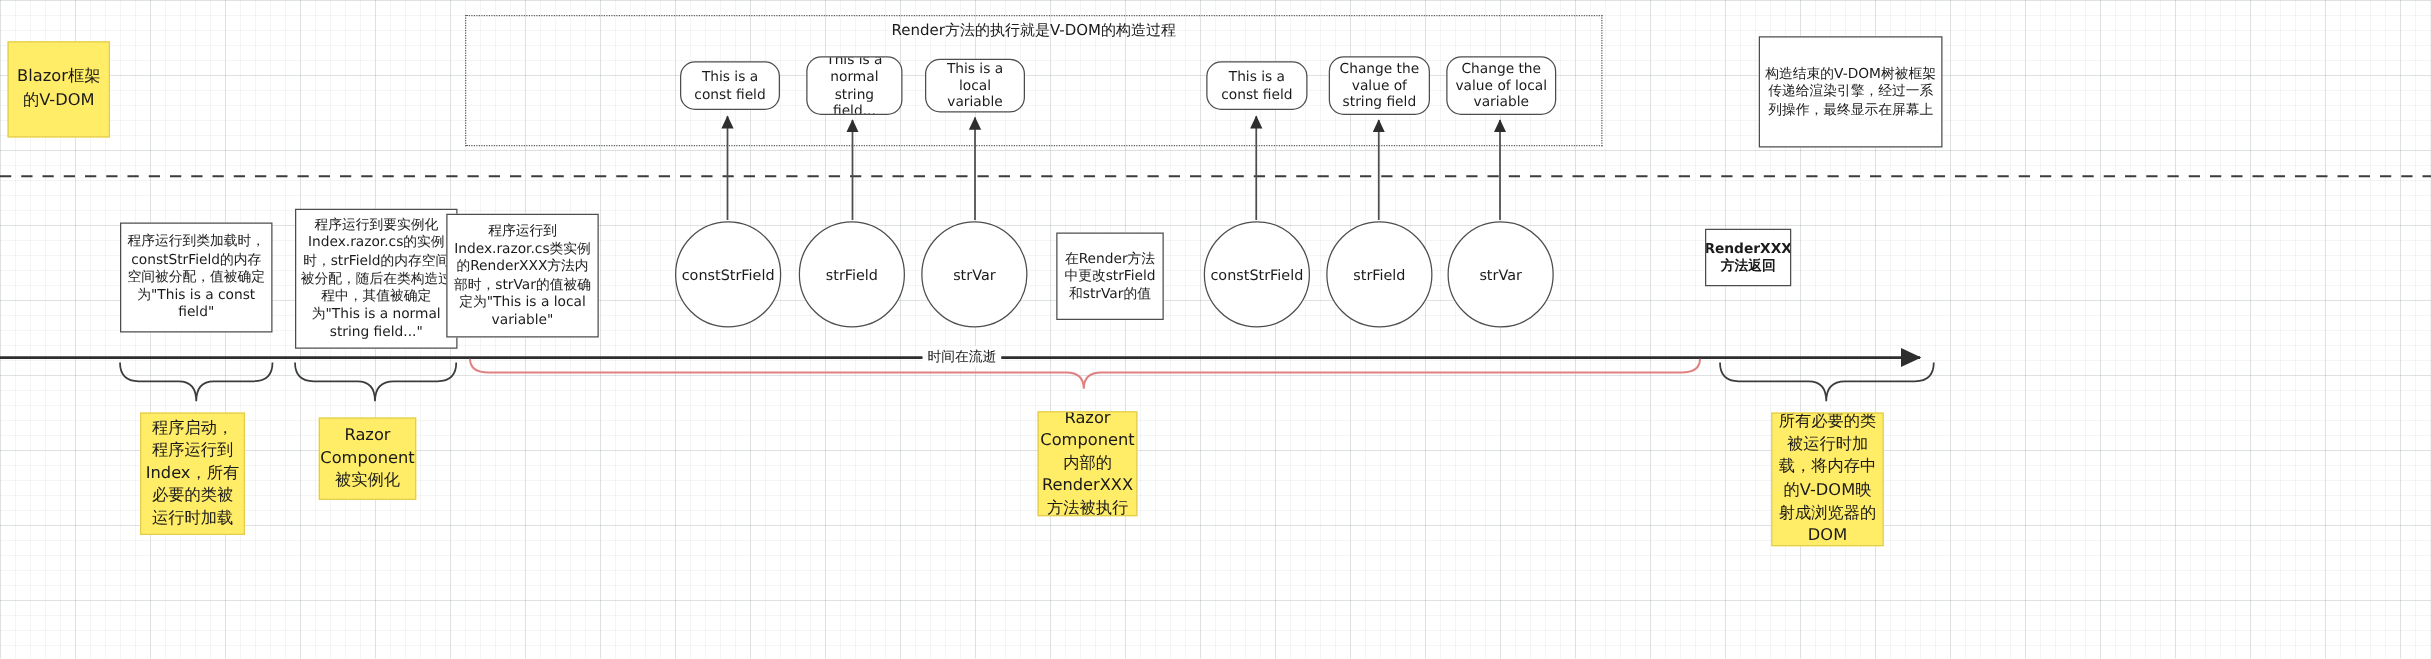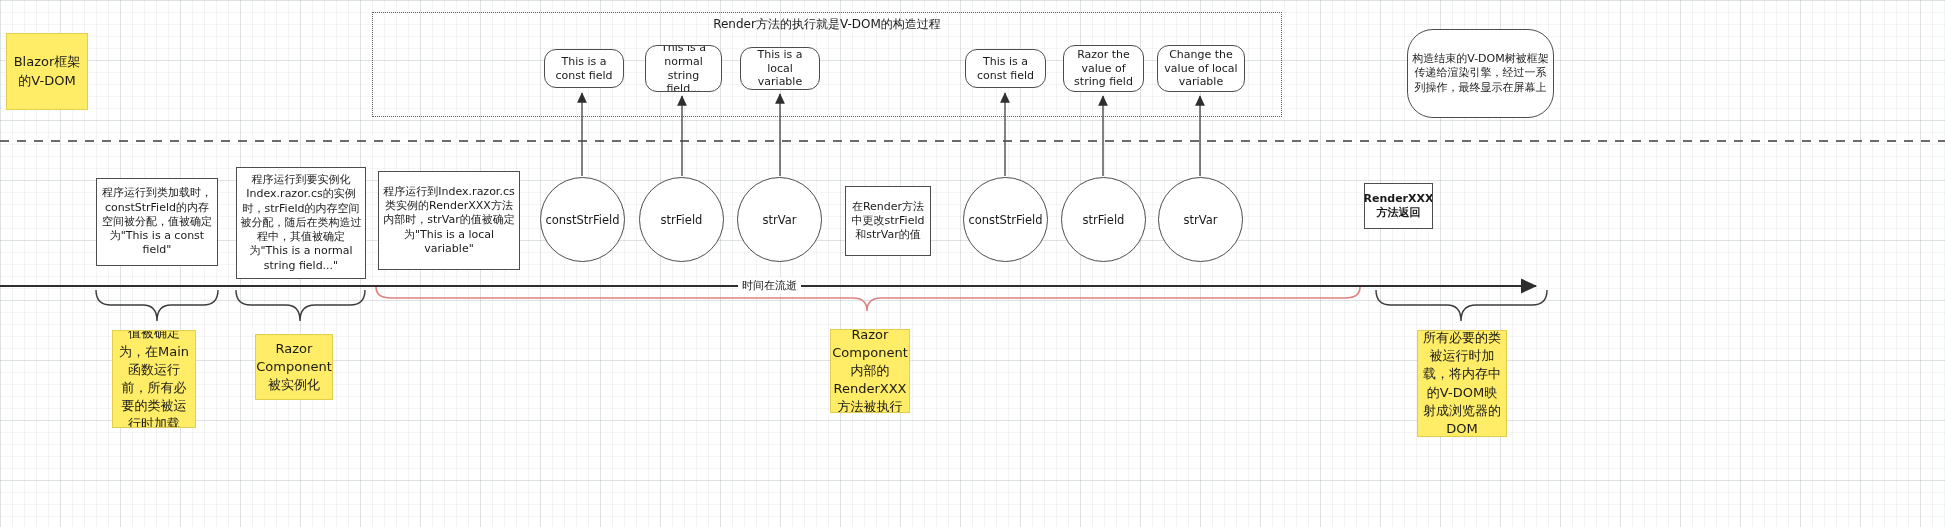--- a/index.html
+++ b/index.html
@@ -62,40 +62,40 @@
 
   <div class="shape note" style="left:6px; top:33px; width:82px; height:77px;">Blazor框架的V-DOM</div>
 
 
   <div class="dotted" style="left:372px; top:12px; width:910px; height:105px;text-decoration:underline;">
     <div class="dotted-title">Render方法的执行就是V-DOM的构造过程</div>
   </div>
 
   <div class="shape wbox" style="left:96px; top:178px; width:122px; height:88px;">程序运行到类加载时，constStrField的内存空间被分配，值被确定为"This is a const field"</div>
   <div class="shape wbox" style="left:236px; top:167px; width:130px; height:112px;">程序运行到要实例化Index.razor.cs的实例时，strField的内存空间被分配，随后在类构造过程中，其值被确定为"This is a normal string field..."</div>
-  <div class="shape wbox" style="left:378px; top:171px; width:142px; height:99px;">程序运行到Index.razor.cs类实例的RenderXXX方法内部时，strVar的值被确定为"This is a local variable"</div>
+  <div class="shape wbox" style="left:357px; top:171px; width:122px; height:99px;">程序运行到Index.razor.cs类实例的RenderXXX方法内部时，strVar的值被确定为"This is a local variable"</div>
   <div class="shape wbox" style="left:845px; top:186px; width:86px; height:70px;">在Render方法中更改strField和strVar的值</div>
   <div class="shape wbox" style="left:1364px; top:183px; width:69px; height:46px;font-weight:bold;">RenderXXX方法返回</div>
 
   <div class="shape vbox" style="left:544px; top:49px; width:80px; height:39px;">This is a const field</div>
   <div class="shape vbox" style="left:645px; top:45px; width:77px; height:47px;">This is a normal string field...</div>
   <div class="shape vbox" style="left:740px; top:47px; width:80px; height:43px;">This is a local variable</div>
   <div class="shape vbox" style="left:965px; top:49px; width:81px; height:39px;">This is a const field</div>
-  <div class="shape vbox" style="left:1063px; top:45px; width:81px; height:47px;">Razor the value of string field</div>
+  <div class="shape vbox" style="left:1063px; top:45px; width:81px; height:47px;">Change the value of string field</div>
   <div class="shape vbox" style="left:1157px; top:45px; width:88px; height:47px;">Change the value of local variable</div>
 
   <div class="shape circle" style="left:540px; top:177px;">constStrField</div>
   <div class="shape circle" style="left:639px; top:177px;">strField</div>
   <div class="shape circle" style="left:737px; top:177px;">strVar</div>
   <div class="shape circle" style="left:963px; top:177px;">constStrField</div>
   <div class="shape circle" style="left:1061px; top:177px;">strField</div>
   <div class="shape circle" style="left:1158px; top:177px;">strVar</div>
 
-  <div class="shape wbox" style="left:1407px; top:29px; width:147px; height:89px;border-radius:26px;">构造结束的V-DOM树被框架传递给渲染引擎，经过一系列操作，最终显示在屏幕上</div>
+  <div class="shape wbox" style="left:1407px; top:29px; width:147px; height:89px;">构造结束的V-DOM树被框架传递给渲染引擎，经过一系列操作，最终显示在屏幕上</div>
 
   <div class="shape chip" style="left:738px; top:277px; height:17px;">时间在流逝</div>
 
-  <div class="shape note" style="left:112px; top:330px; width:84px; height:98px;">值被确定为，在Main函数运行前，所有必要的类被运行时加载</div>
+  <div class="shape note" style="left:112px; top:330px; width:84px; height:98px;">程序启动，程序运行到Index，所有必要的类被运行时加载</div>
   <div class="shape note" style="left:830px; top:329px; width:80px; height:84px;">Razor Component 内部的RenderXXX方法被执行</div>
   <div class="shape note" style="left:255px; top:334px; width:78px; height:66px;">Razor Component 被实例化</div>
   <div class="shape note" style="left:1417px; top:330px; width:90px; height:107px;">所有必要的类被运行时加载，将内存中的V-DOM映射成浏览器的DOM</div>
 
 </div>
 
 </body></html>

